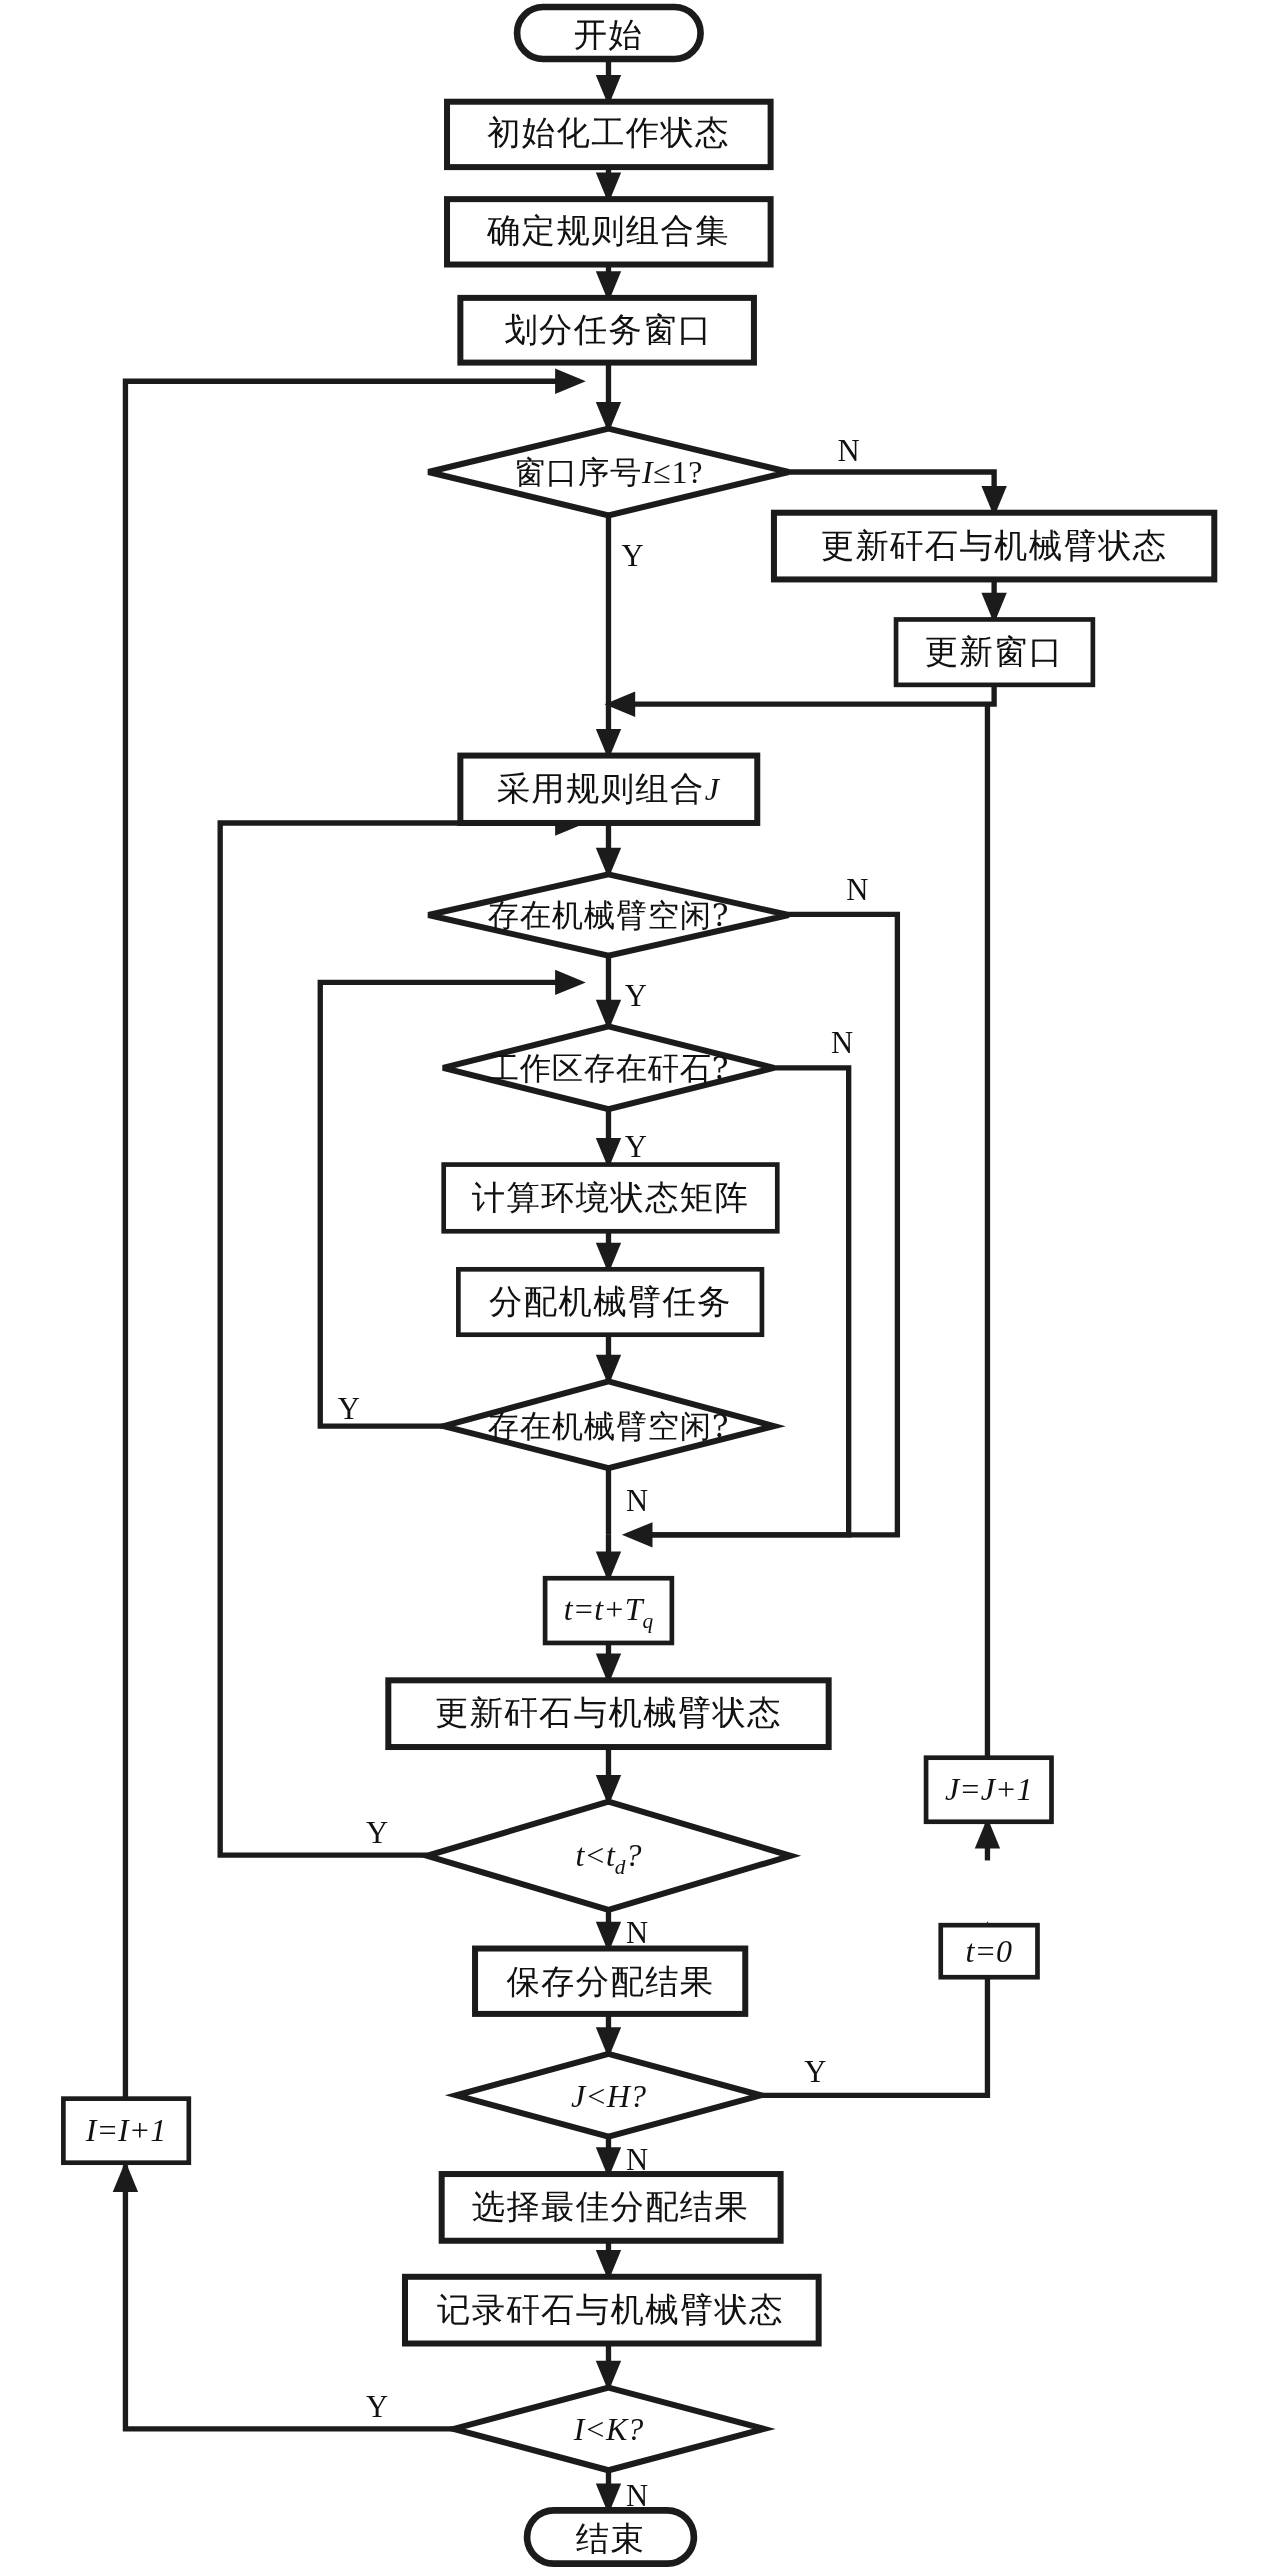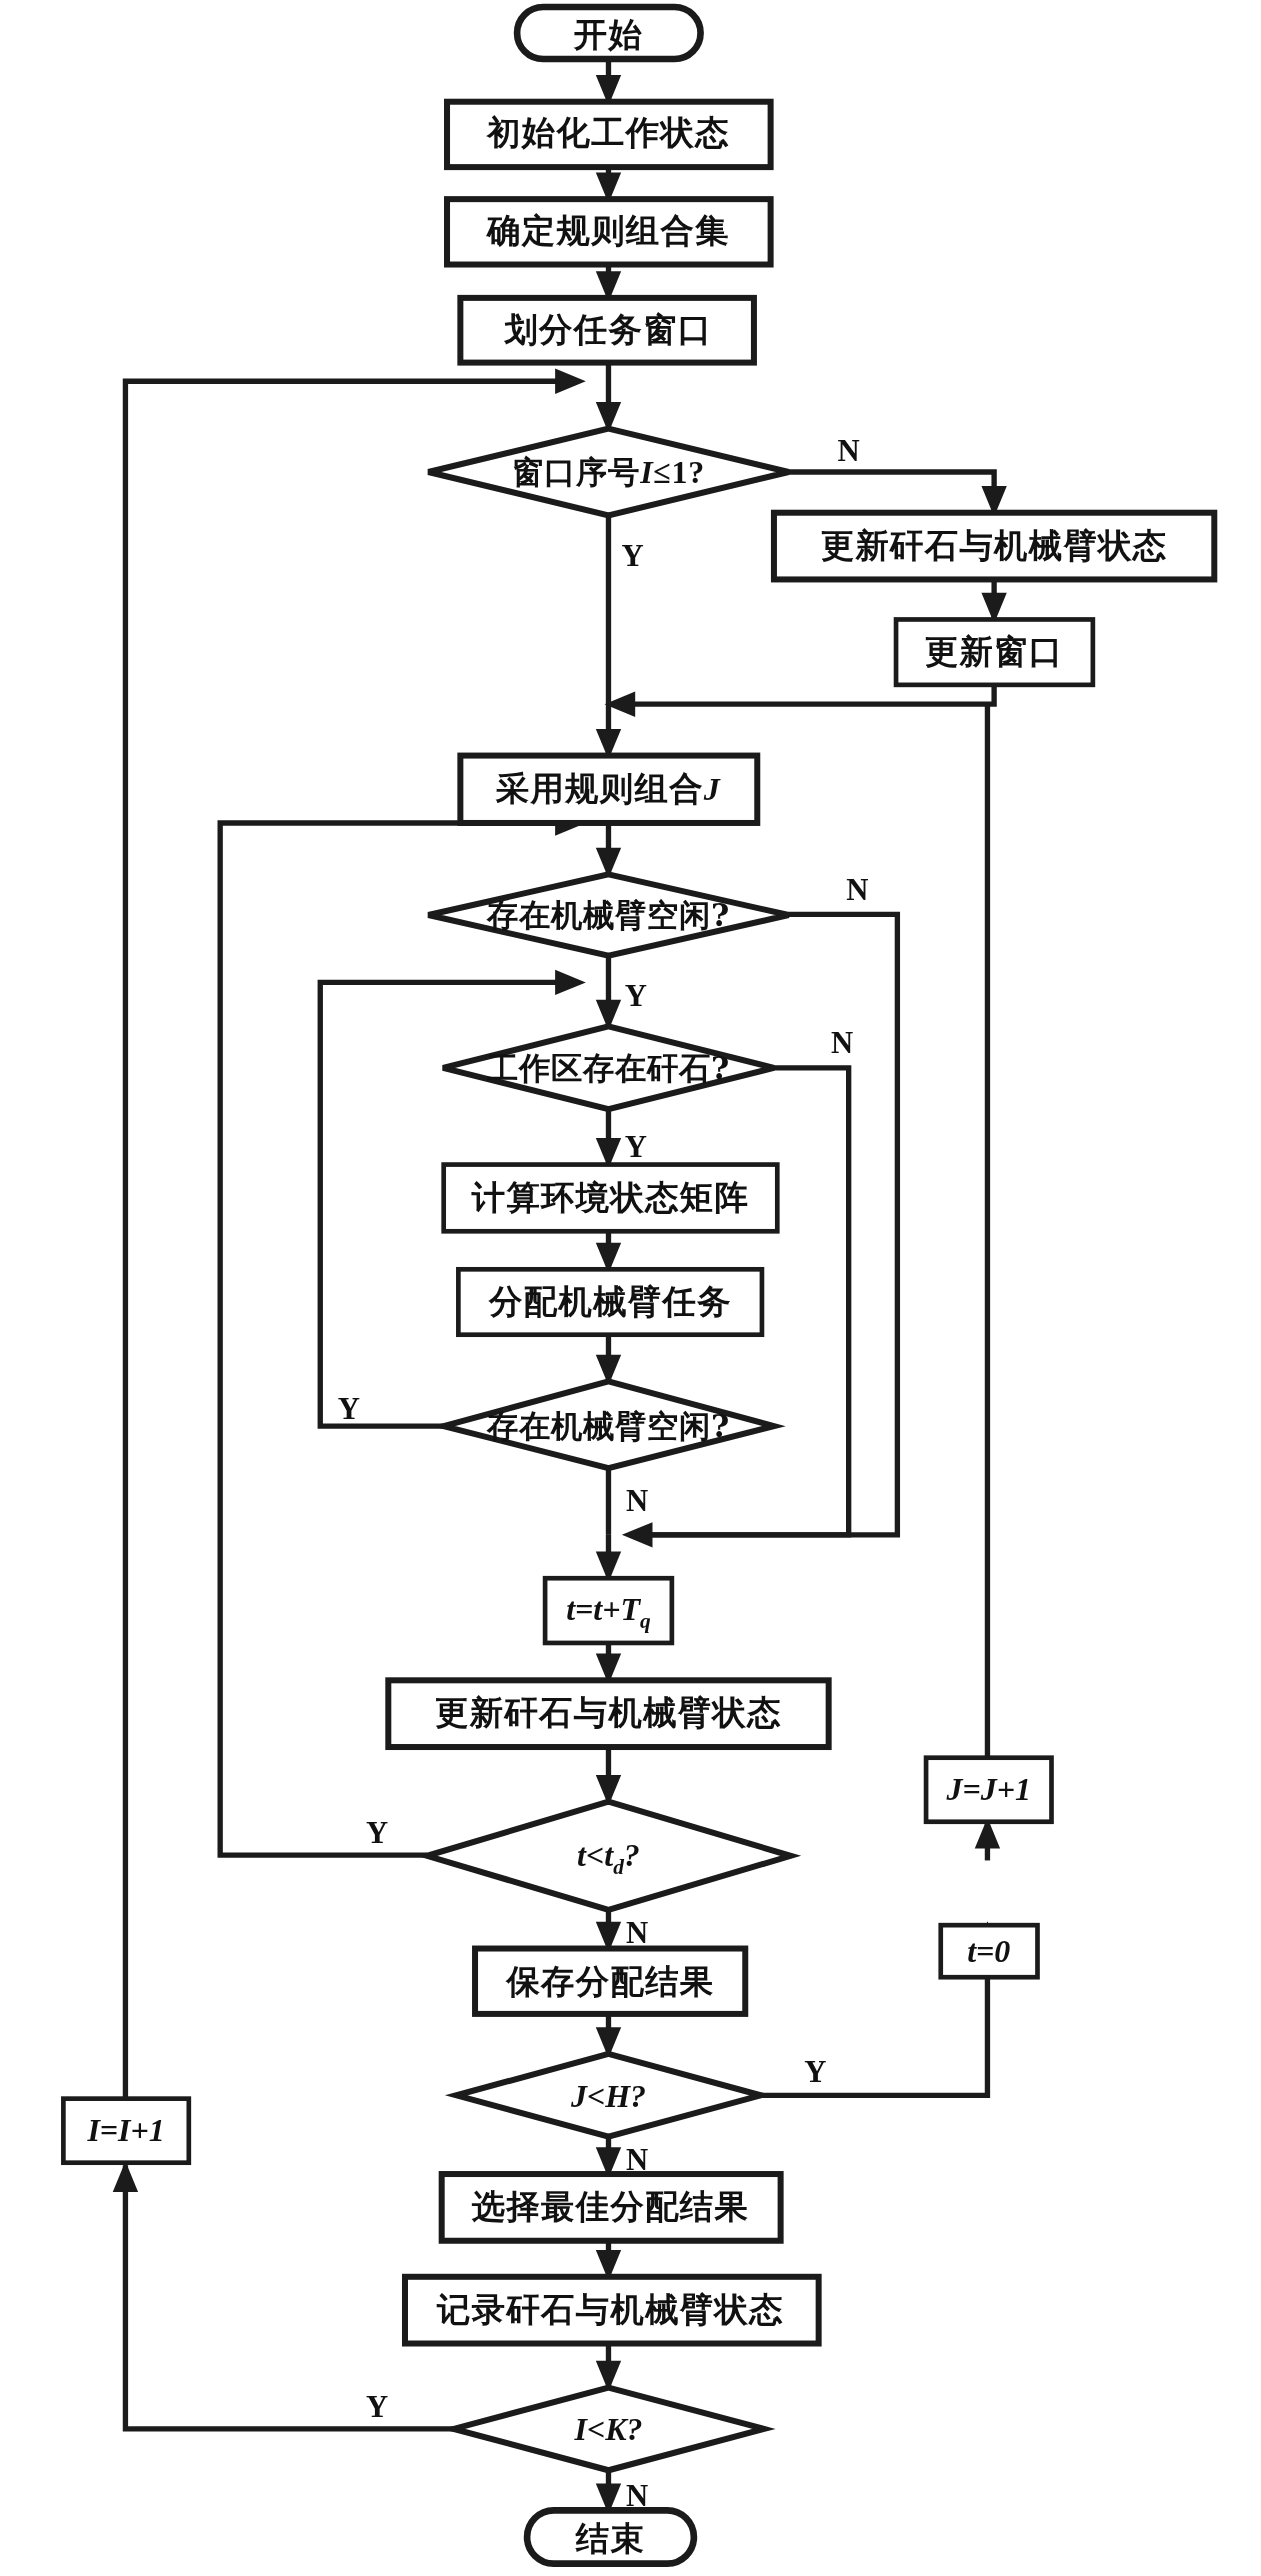--- a/index.html
+++ b/index.html
@@ -1,17 +1,17 @@
 <!DOCTYPE html>
 <html style="font-size:10.7px"><head>
 <meta charset="utf-8">
 <style>
   html,body{margin:0;padding:0;background:#ffffff;}
   body{font-family:"Liberation Serif","DejaVu Serif",serif;}
-  #chart-root{position:relative;width:1261px;height:2576px;background:#fff;font-weight:bold;}
+  #chart-root{position:relative;width:1261px;height:2576px;background:#fff;}
   svg{display:block;}
   .shape-stroke{fill:#ffffff;stroke:#1b1b1b;}
   .box{stroke-width:9;}
   .box-thin{stroke-width:7;}
   .diamond{stroke-width:9;}
   .term{stroke-width:10;}
   .edge{stroke:#1b1b1b;fill:none;stroke-width:8;}
   .arrowhead{fill:#1b1b1b;stroke:none;}
   text{fill:#111111;}
   .cn{font-family:"DejaVu Serif","Liberation Serif",serif;font-size:50px;letter-spacing:2px;}

